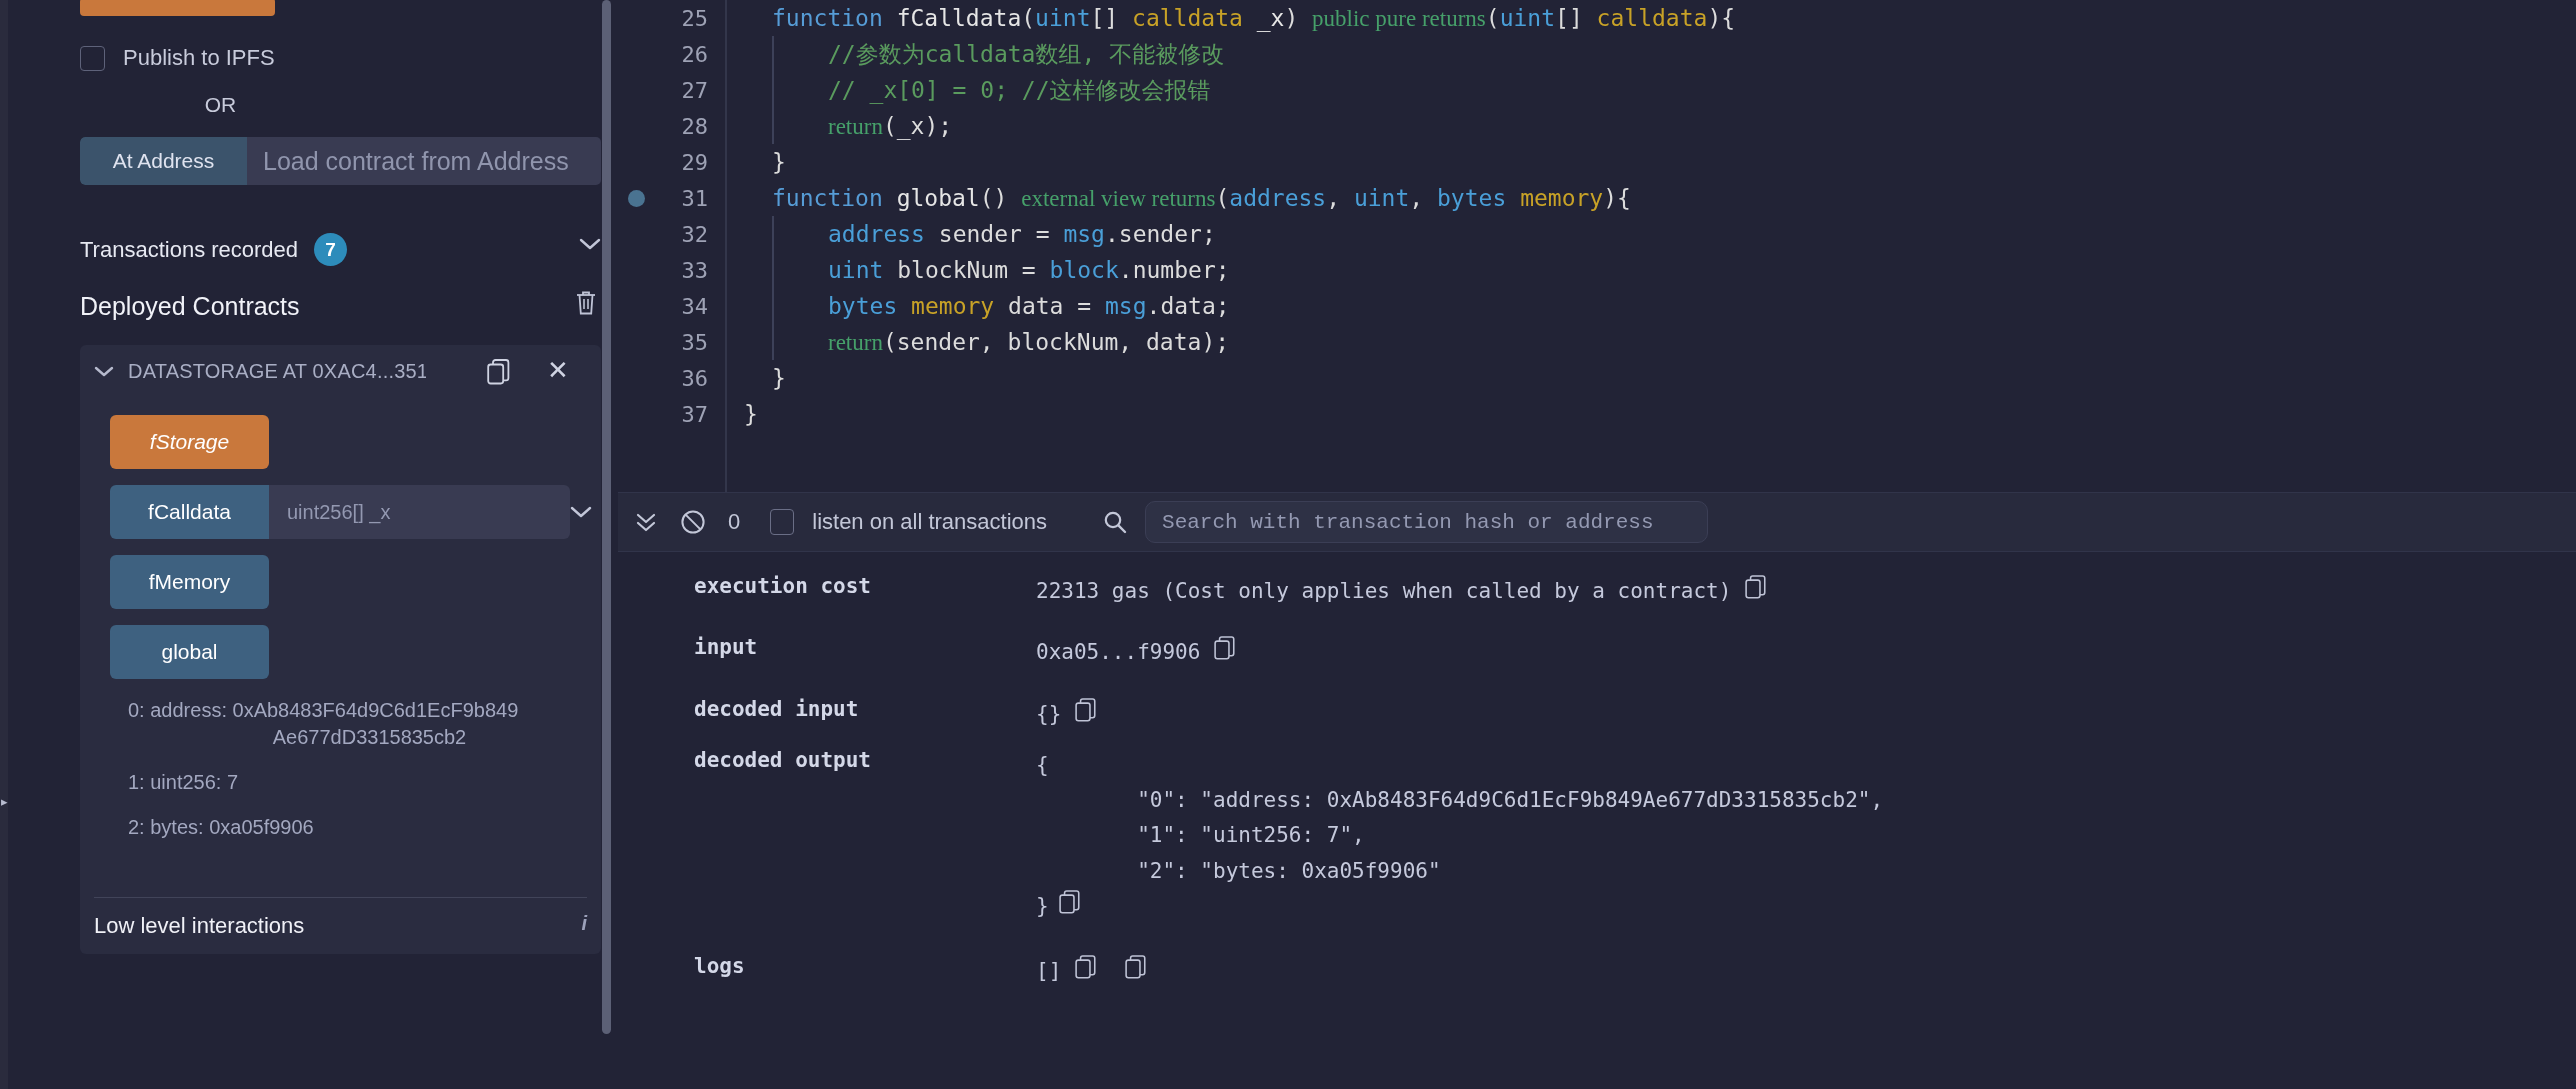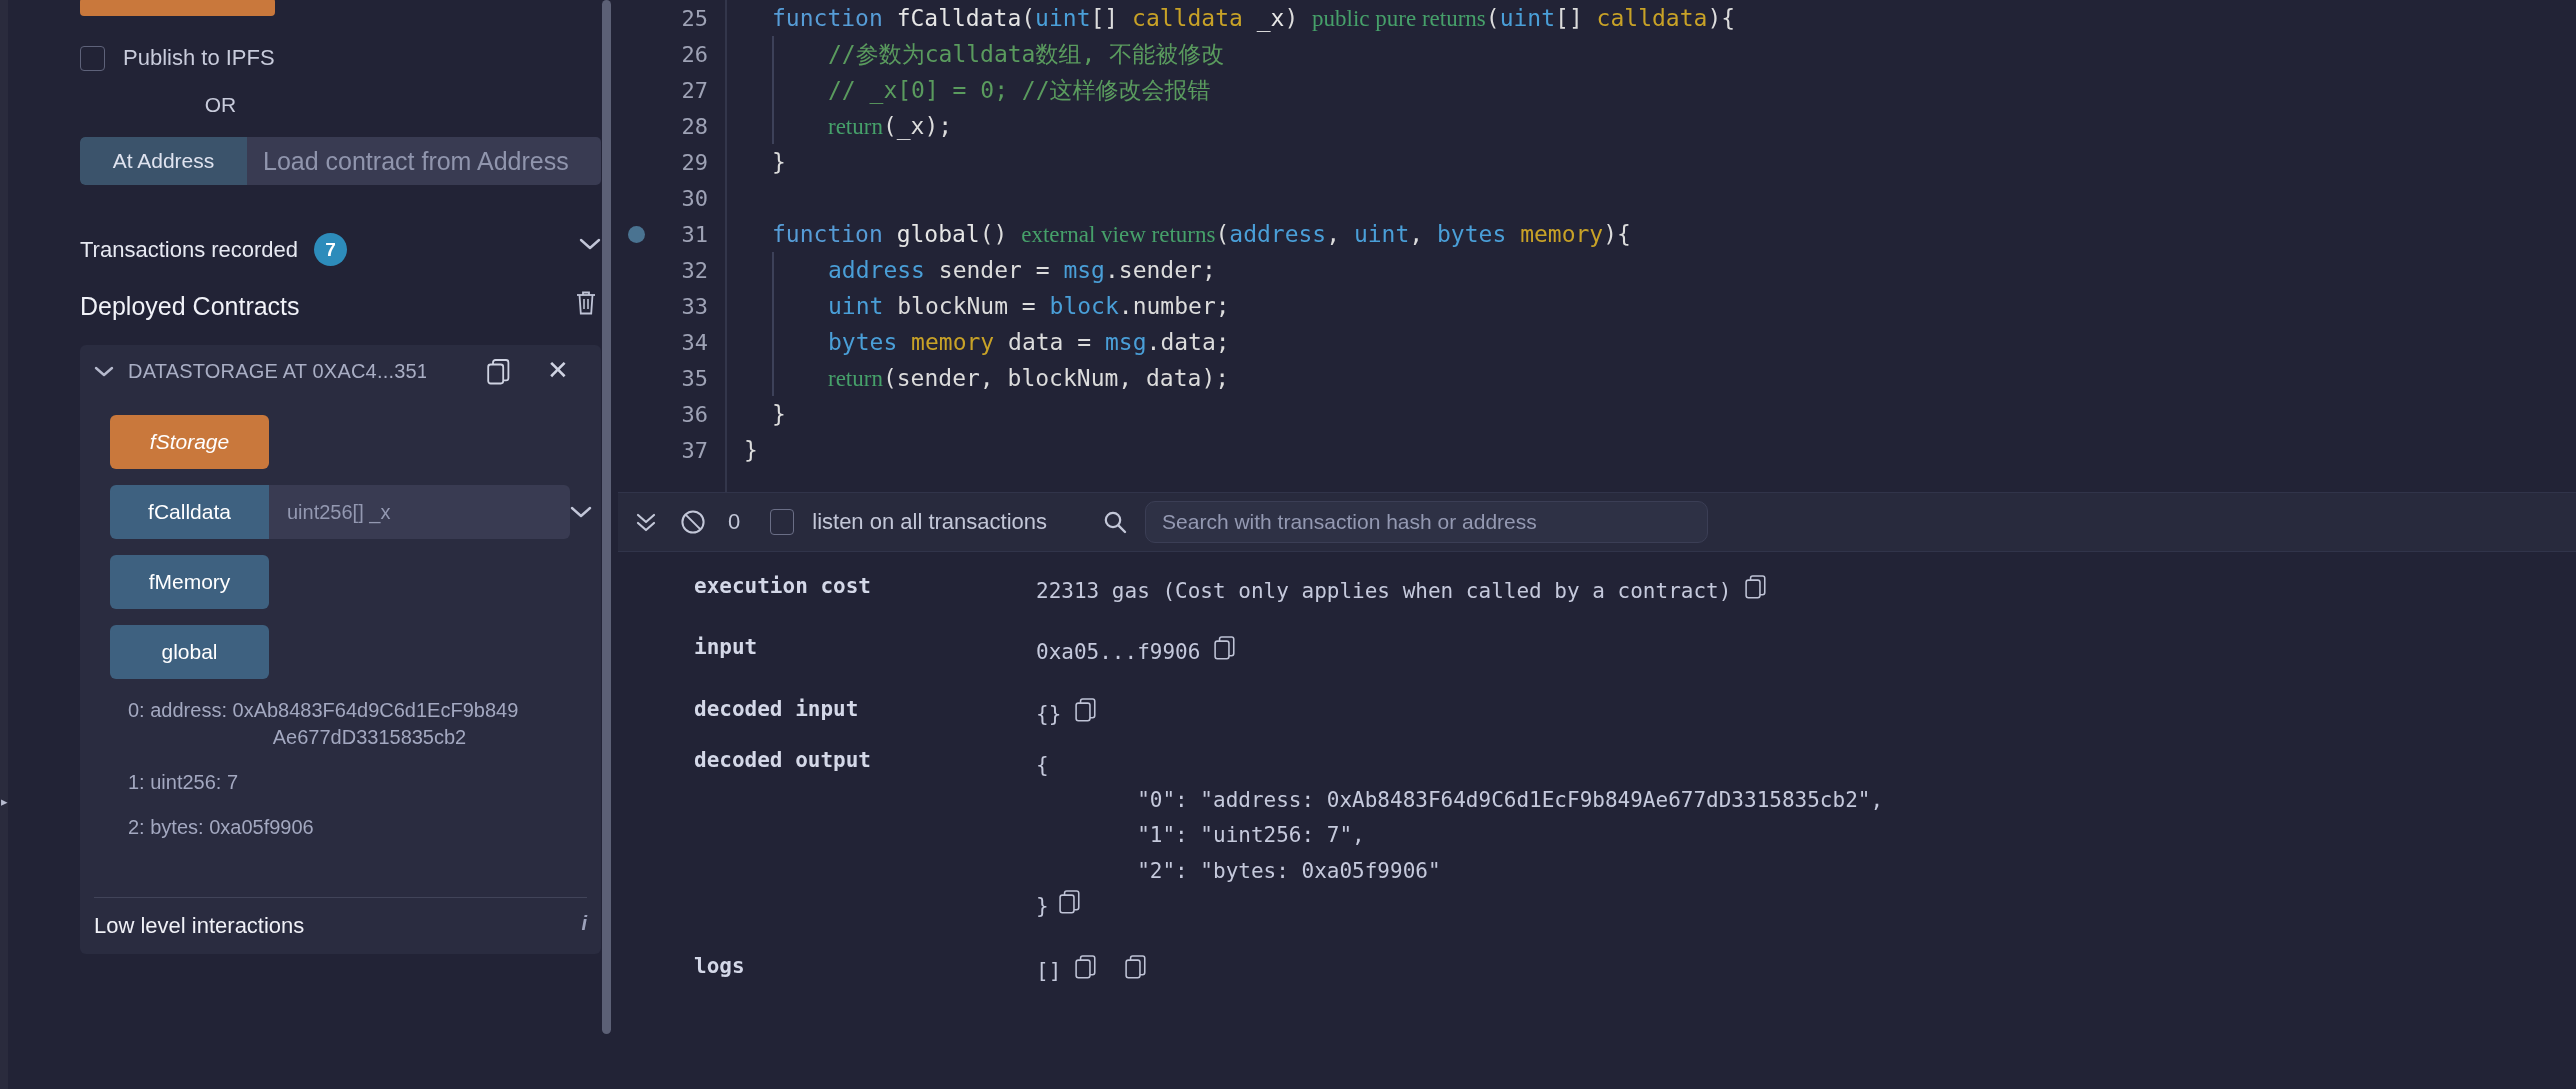--- a/index.html
+++ b/index.html
@@ -191,21 +191,21 @@
   .tb-count { color: #c3c7d8; font-size: 22px; margin-right: 30px; }
   .tb-cbox {
     width: 24px; height: 26px; border: 1.5px solid #6a6e86; border-radius: 4px;
     margin-right: 18px;
   }
   .tb-label { color: #c3c7d8; font-size: 22px; margin-right: 56px; }
   .tb-search-icon { color: #c3c7d8; font-size: 23px; margin-right: 18px; }
   .tb-search {
     width: 563px; height: 42px; background: #2e3145; border: 1px solid #3b3e55;
     border-radius: 10px; color: #9499b2; font-size: 21px; padding: 0 16px; outline: none;
-    font-family: Liberation Sans, sans-serif;
+    font-family: Liberation Mono, monospace;
   }
   .tb-search::placeholder { color: #9499b2; }
 
   #term-body {
     padding: 22px 0 0 0; font-family: "DejaVu Sans Mono", monospace;
     color: #c5c9dc;
   }
   .tr { display: flex; margin-bottom: 22px; align-items: flex-start; }
   .tr-key {
     width: 418px; flex: 0 0 418px; padding-left: 76px;
@@ -353,25 +353,20 @@
         <div class="ed-row">
           <span class="ed-glyph"></span>
           <span class="ed-num">28</span>
           <span class="ed-guide"></span>
           <span class="ed-code" style="margin-left: 54px;"><span class="t-mod">return</span><span class="t-punc">(_x);</span></span>
         </div>
         <div class="ed-row">
           <span class="ed-glyph"></span>
           <span class="ed-num">29</span>
           <span class="ed-code" style="margin-left: 46px;"><span class="t-punc">}</span></span>
-        </div>
-        <div class="ed-row">
-          <span class="ed-glyph"></span>
-          <span class="ed-num">30</span>
-          <span class="ed-code" style="margin-left: 46px;"></span>
         </div>
         <div class="ed-row">
           <span class="ed-glyph">
             <span class="bp-dot"></span>
           </span>
           <span class="ed-num">31</span>
           <span class="ed-code" style="margin-left: 46px;"><span class="t-kw">function </span><span class="t-fn">global</span><span class="t-punc">() </span><span class="t-mod">external view </span><span class="t-mod">returns</span><span class="t-punc">(</span><span class="t-type">address</span><span class="t-punc">, </span><span class="t-type">uint</span><span class="t-punc">, </span><span class="t-type">bytes</span><span class="t-punc"> </span><span class="t-loc">memory</span><span class="t-punc">){</span></span>
         </div>
         <div class="ed-row">
           <span class="ed-glyph"></span>

